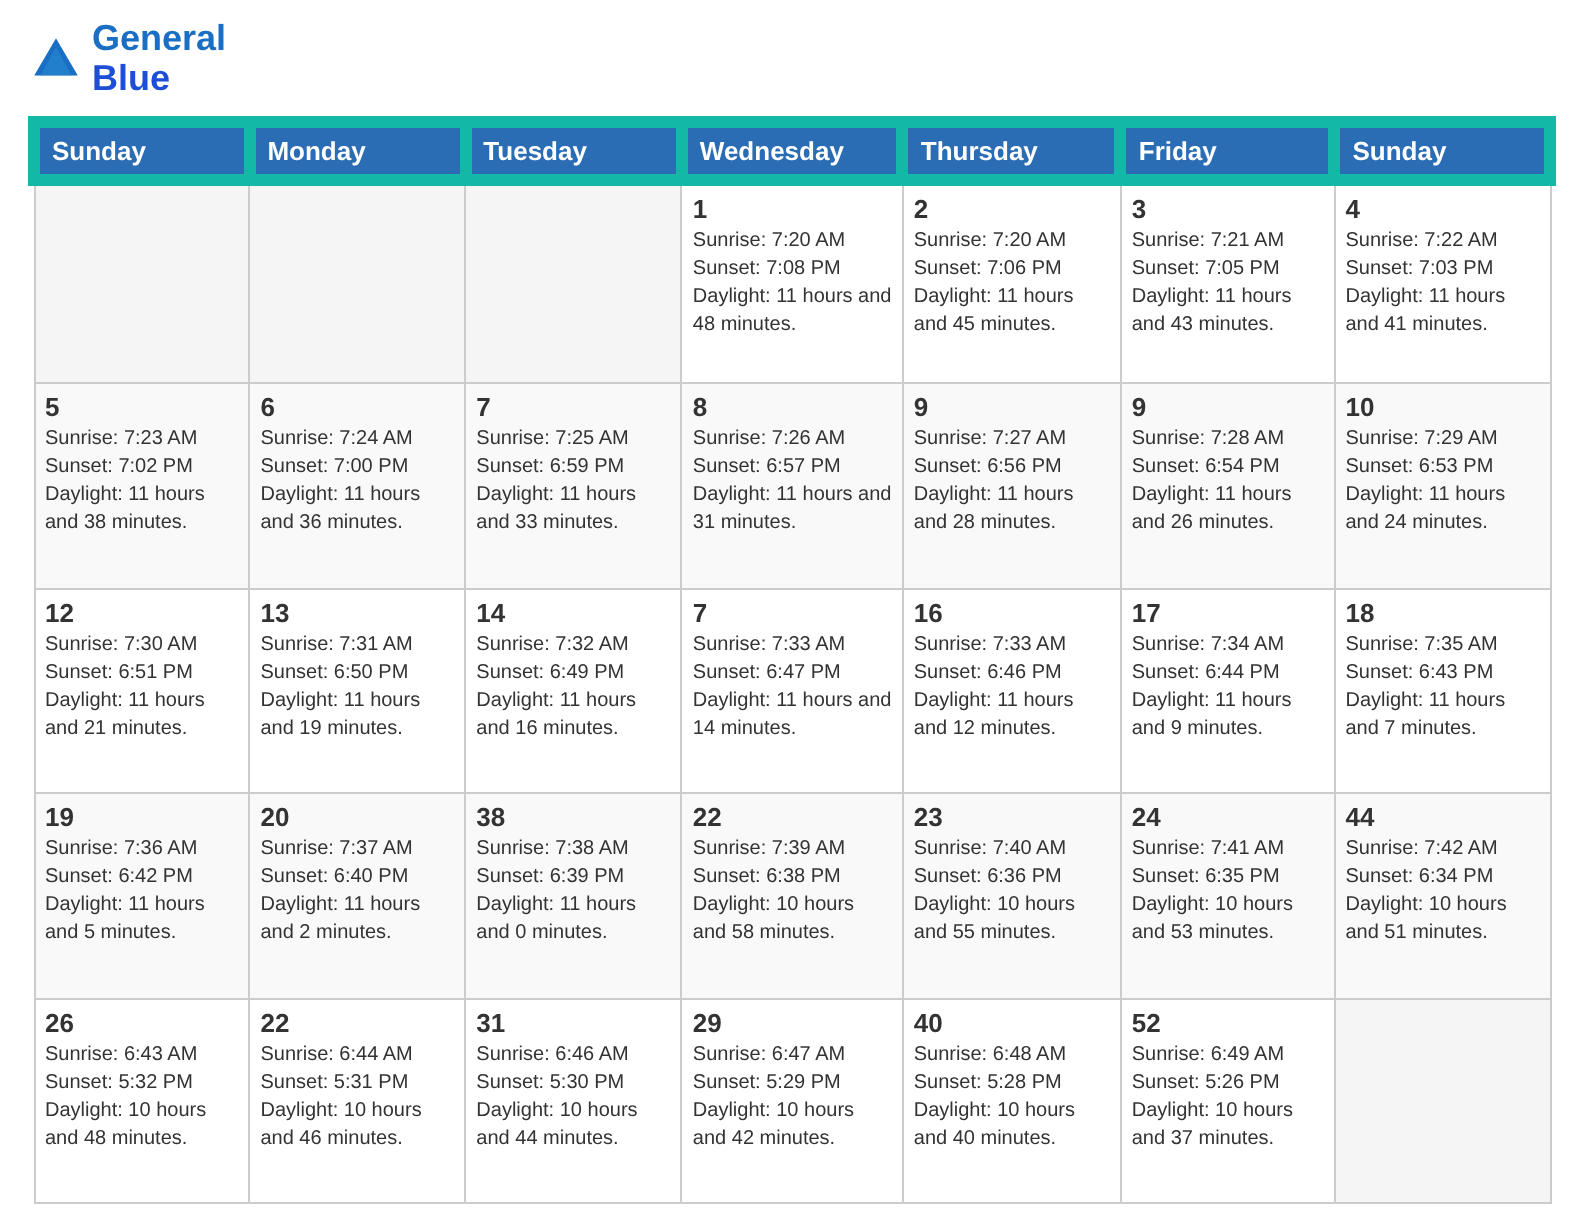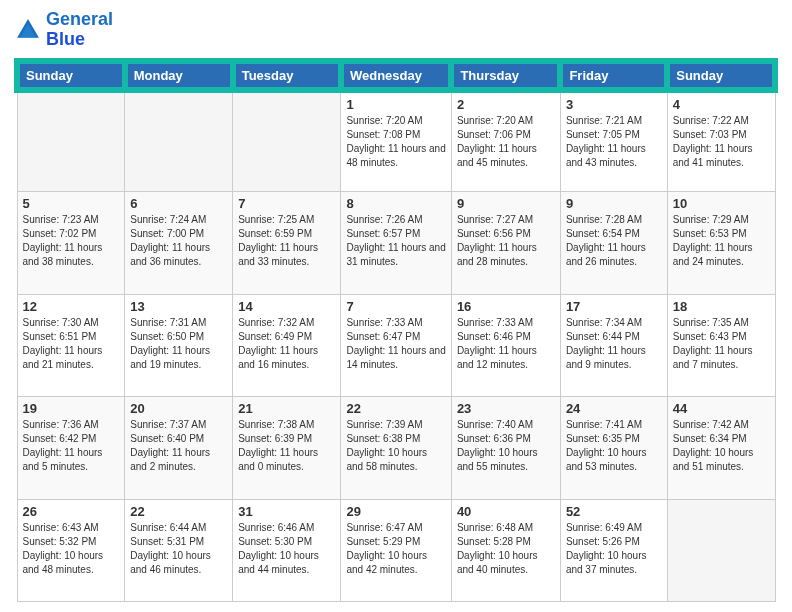--- a/index.html
+++ b/index.html
@@ -219,21 +219,21 @@
         <tr>
           <td>
             <div class="day-number">19</div>
             <div class="day-info">Sunrise: 7:36 AM<br>Sunset: 6:42 PM<br>Daylight: 11 hours and 5 minutes.</div>
           </td>
           <td>
             <div class="day-number">20</div>
             <div class="day-info">Sunrise: 7:37 AM<br>Sunset: 6:40 PM<br>Daylight: 11 hours and 2 minutes.</div>
           </td>
           <td>
-            <div class="day-number">21</div>
+            <div class="day-number">38</div>
             <div class="day-info">Sunrise: 7:38 AM<br>Sunset: 6:39 PM<br>Daylight: 11 hours and 0 minutes.</div>
           </td>
           <td>
             <div class="day-number">22</div>
             <div class="day-info">Sunrise: 7:39 AM<br>Sunset: 6:38 PM<br>Daylight: 10 hours and 58 minutes.</div>
           </td>
           <td>
             <div class="day-number">23</div>
             <div class="day-info">Sunrise: 7:40 AM<br>Sunset: 6:36 PM<br>Daylight: 10 hours and 55 minutes.</div>
           </td>

